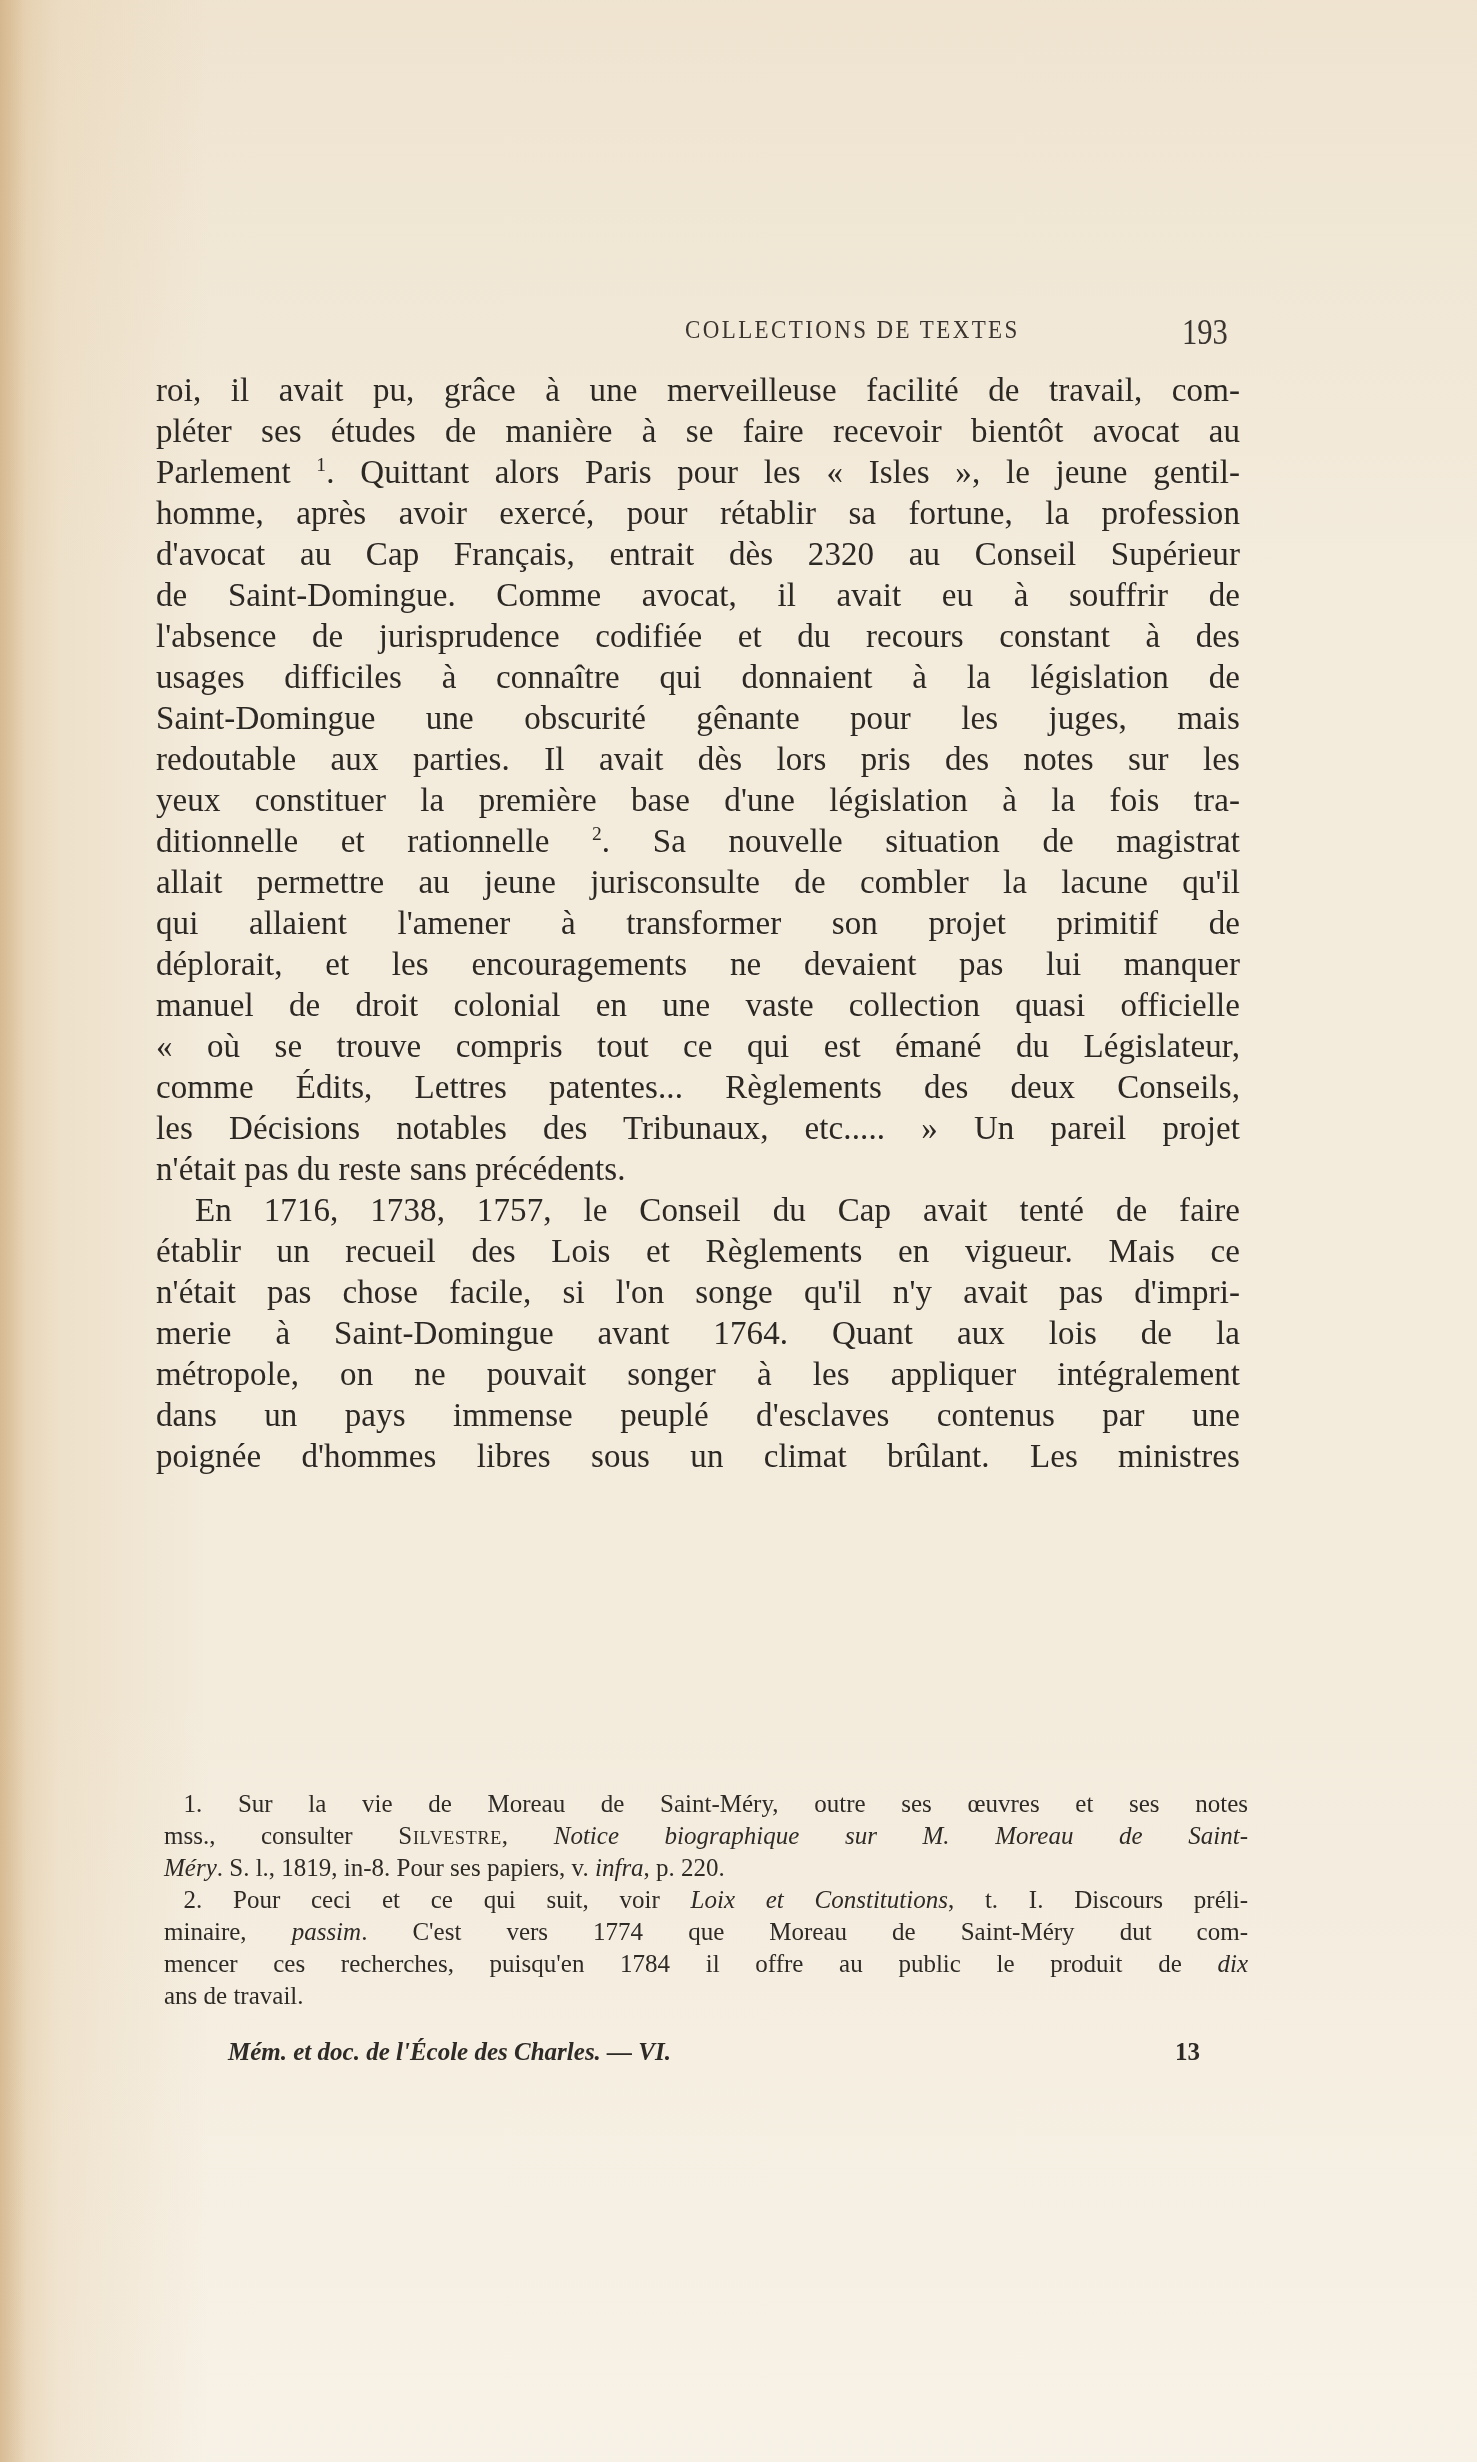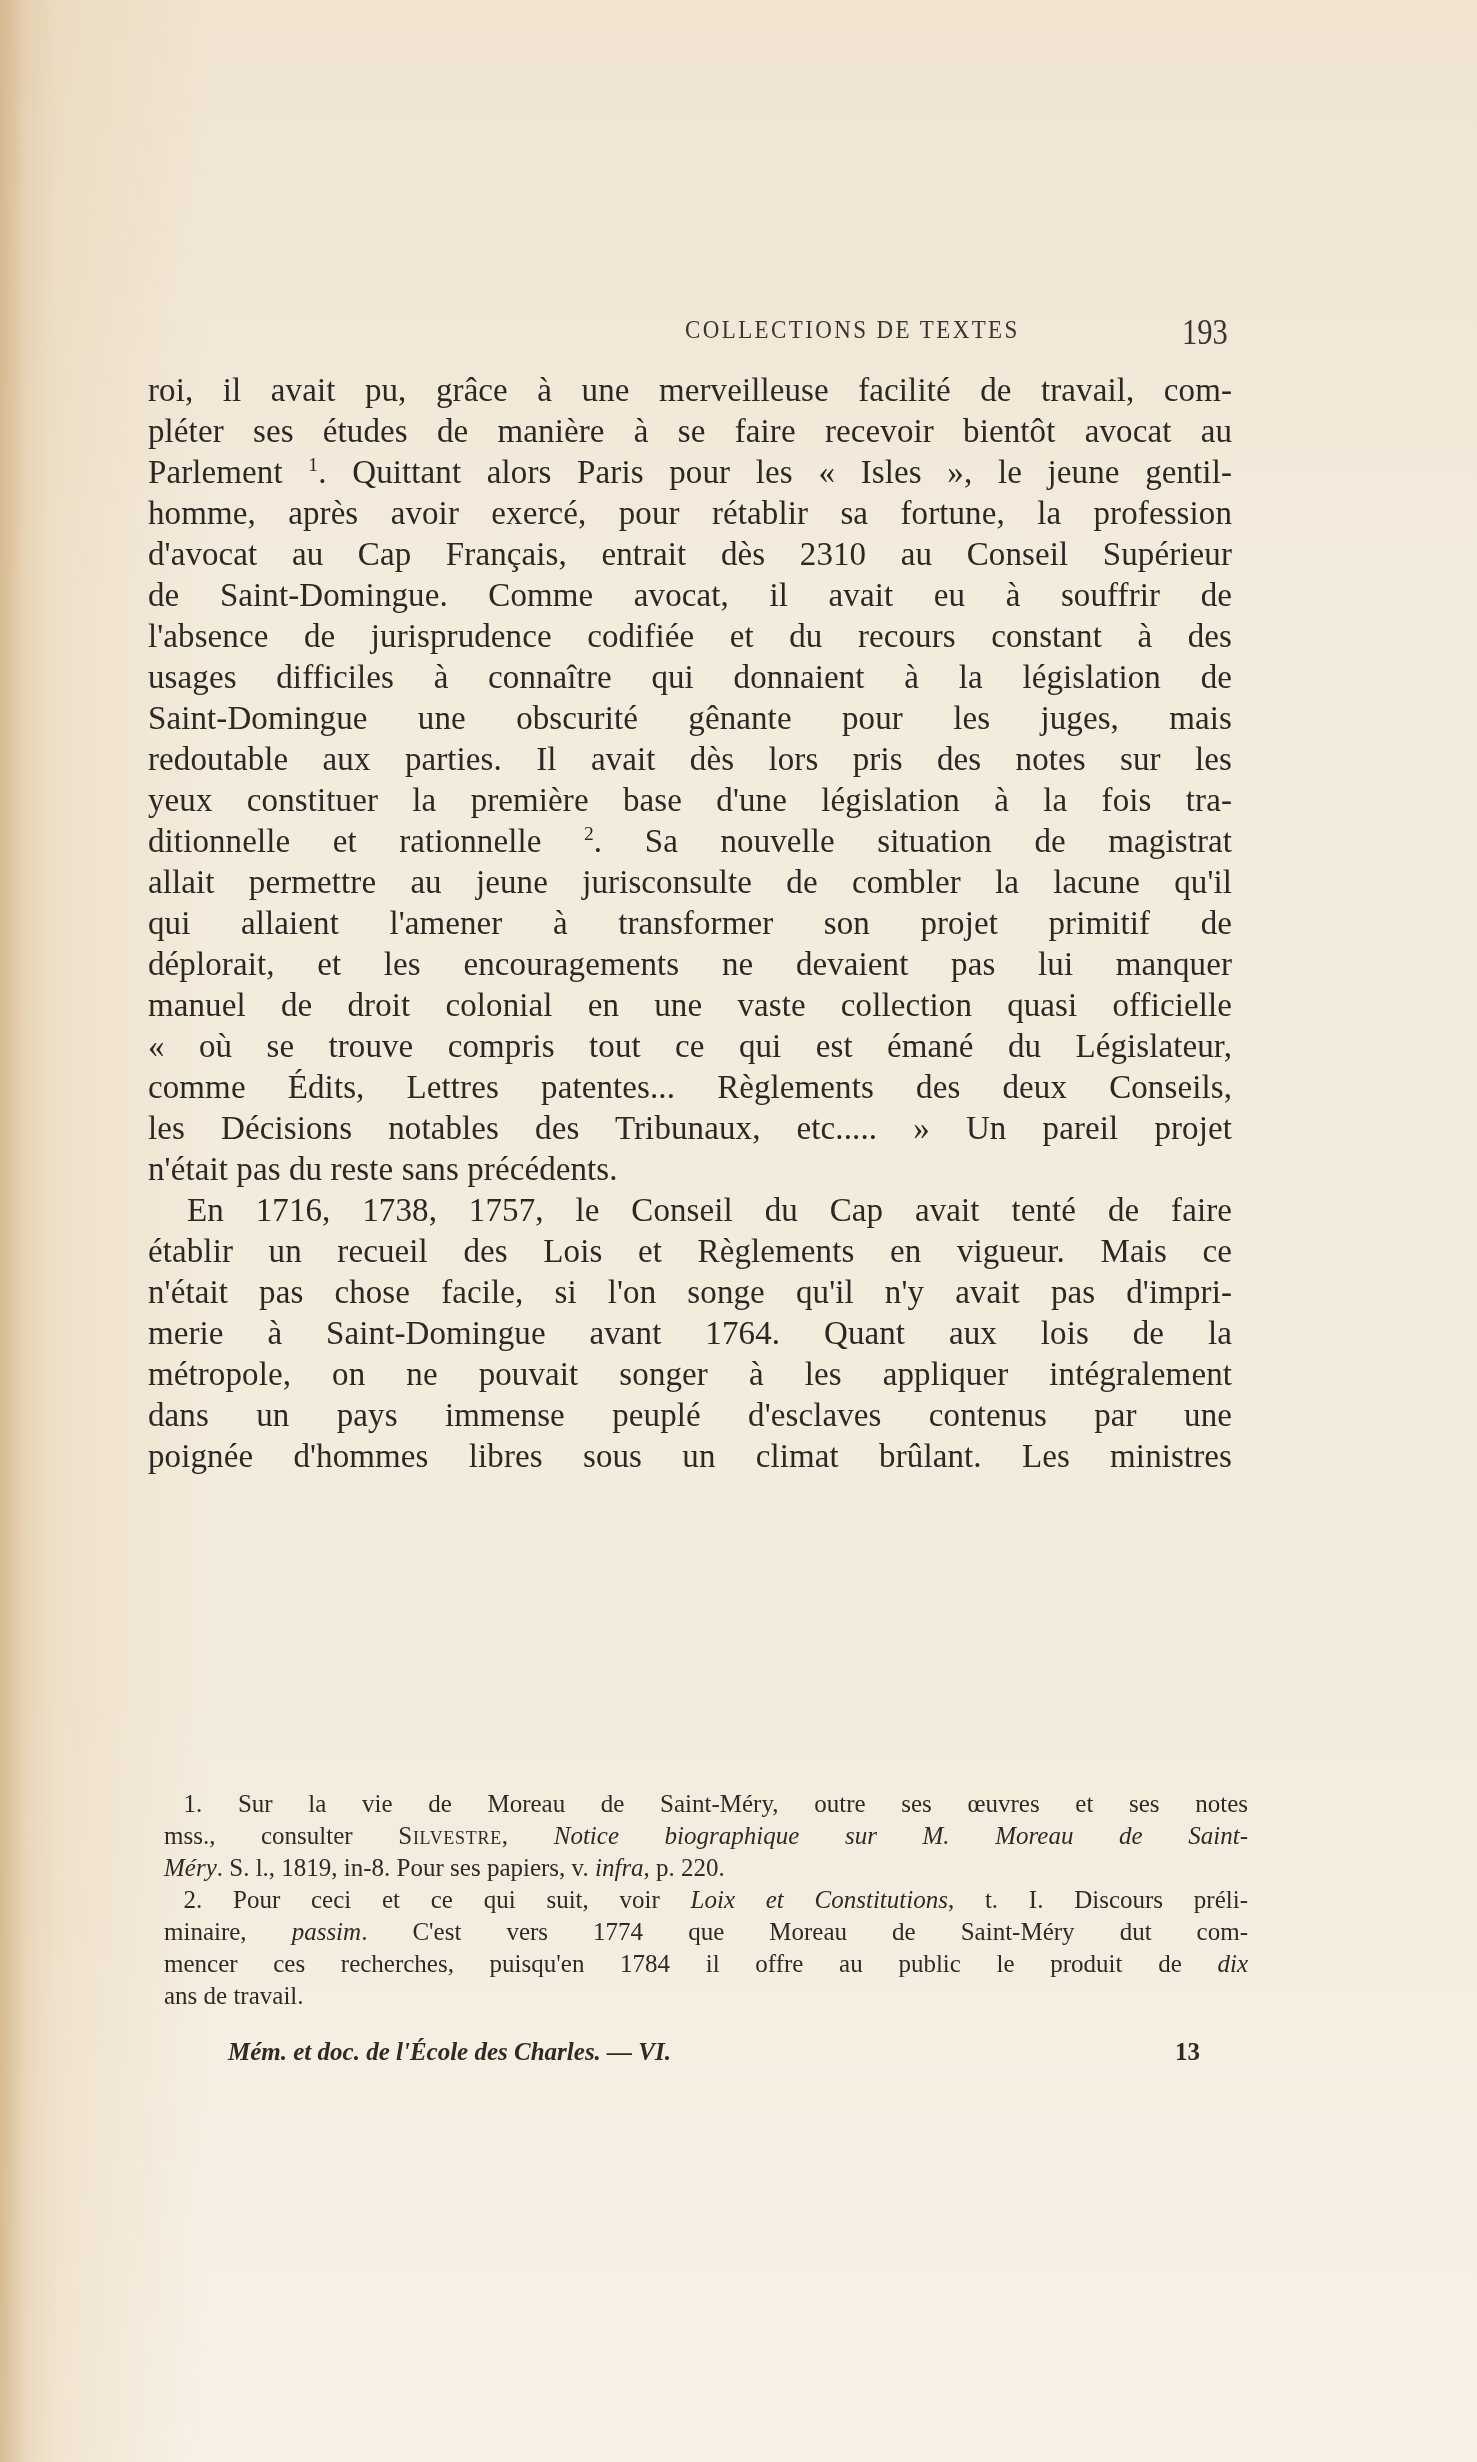--- a/index.html
+++ b/index.html
@@ -47,21 +47,21 @@
     position: absolute;
     left: 1018px;
     top: 0px;
     font-size: 36px;
     color: #3a3530;
     transform: scaleX(0.85);
     transform-origin: left center;
   }
   .body-text {
     position: absolute;
-    left: 148px;
+    left: 156px;
     top: 370px;
     width: 1084px;
   }
   .line {
     display: block;
     height: 41px;
     line-height: 41px;
     font-size: 33px;
     white-space: nowrap;
     text-align: justify;
@@ -140,21 +140,21 @@
   <div class="running-head">
     <span class="running-title">COLLECTIONS DE TEXTES</span>
     <span class="page-number">193</span>
   </div>
 
   <div class="body-text">
     <span class="line">roi, il avait pu, grâce à une merveilleuse facilité de travail, com-</span>
     <span class="line">pléter ses études de manière à se faire recevoir bientôt avocat au</span>
     <span class="line"><span>Parlement</span> <sup>1</sup><span>. Quittant alors Paris pour les « Isles », le jeune gentil-</span></span>
     <span class="line">homme, après avoir exercé, pour rétablir sa fortune, la profession</span>
-    <span class="line">d'avocat au Cap Français, entrait dès 2310 au Conseil Supérieur</span>
+    <span class="line">d'avocat au Cap Français, entrait dès 2320 au Conseil Supérieur</span>
     <span class="line">de Saint-Domingue. Comme avocat, il avait eu à souffrir de</span>
     <span class="line">l'absence de jurisprudence codifiée et du recours constant à des</span>
     <span class="line">usages difficiles à connaître qui donnaient à la législation de</span>
     <span class="line">Saint-Domingue une obscurité gênante pour les juges, mais</span>
     <span class="line">redoutable aux parties. Il avait dès lors pris des notes sur les</span>
     <span class="line">yeux constituer la première base d'une législation à la fois tra-</span>
     <span class="line"><span>ditionnelle et rationnelle</span> <sup>2</sup><span>. Sa nouvelle situation de magistrat</span></span>
     <span class="line">allait permettre au jeune jurisconsulte de combler la lacune qu'il</span>
     <span class="line">qui allaient l'amener à transformer son projet primitif de</span>
     <span class="line">déplorait, et les encouragements ne devaient pas lui manquer</span>

